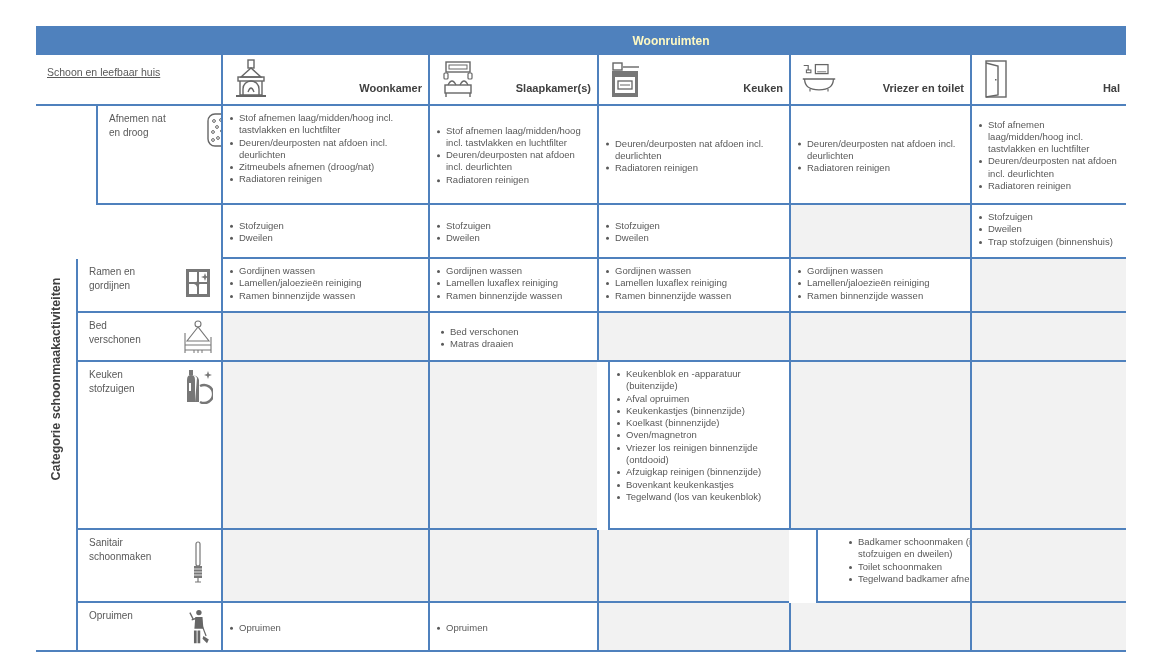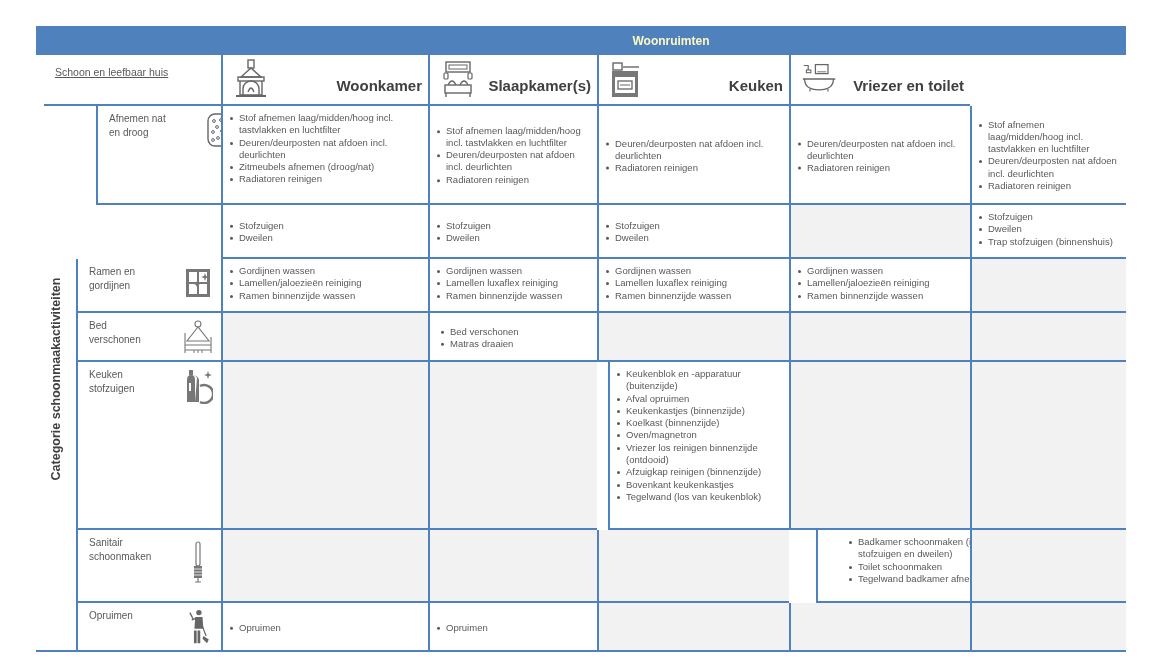--- a/index.html
+++ b/index.html
@@ -20,21 +20,21 @@
     border-bottom: 2px solid #4f81bd;
     background: #fff;
   }
   .hdr-cell.first { border-left: none; }
   .hdr-link {
     position: absolute; left: 11px; top: 11px; font-size: 10.5px;
     text-decoration: underline; color: #595959;
   }
   .hdr-icon { position: absolute; left: 10px; top: 4px; width: 36px; height: 40px; }
   .hdr-label {
-    position: absolute; right: 6px; bottom: 10px; font-size: 15px; font-weight: bold; color: #404040;
+    position: absolute; right: 6px; bottom: 10px; font-size: 11px; font-weight: bold; color: #404040;
   }
 
   .side-label-wrap {
     position: absolute; left: 0; top: 80px; width: 40px; height: 546px;
     border-bottom: 2px solid #4f81bd;
   }
   .side-label {
     position: absolute; left: 20px; top: 273px;
     transform: translate(-50%, -50%) rotate(-90deg);
     white-space: nowrap; font-weight: bold; font-size: 12.5px; color: #404040;
@@ -58,21 +58,21 @@
   }
   .vcenter { position: absolute; left: 0; right: 0; top: 50%; transform: translateY(-50%); }
 </style>
 </head>
 <body>
 
 <div class="tbl">
   <div class="title-bar">Woonruimten</div>
 
   <div class="hdr-row">
-    <div class="hdr-cell first" style="left:8px;width:185px;">
+    <div class="hdr-cell first" style="left:0;width:185px;">
       <span class="hdr-link">Schoon en leefbaar huis</span>
     </div>
     <div class="hdr-cell" style="left:185px;width:207px;">
       <svg class="hdr-icon" viewBox="0 0 36 40">
         <rect x="15" y="1" width="6" height="8" fill="none" stroke="#666" stroke-width="1.4"></rect>
         <path d="M8 18 L18 9 L28 18 Z" fill="none" stroke="#666" stroke-width="1.4"></path>
         <rect x="5" y="18" width="26" height="4" fill="none" stroke="#666" stroke-width="1.4"></rect>
         <path d="M7 22 V36 H29 V22" fill="none" stroke="#666" stroke-width="1.4"></path>
         <path d="M10 36 V30 A8 8 0 0 1 26 30 V36" fill="none" stroke="#666" stroke-width="1.4"></path>
         <path d="M15 33 Q18 25 21 33" fill="none" stroke="#666" stroke-width="1.3"></path>
@@ -107,20 +107,28 @@
       <svg class="hdr-icon" viewBox="0 0 40 40">
         <path d="M3 5 H8 V10" fill="none" stroke="#666" stroke-width="1.3"></path>
         <rect x="6" y="10" width="5" height="3" fill="none" stroke="#666" stroke-width="1.2"></rect>
         <rect x="16" y="4" width="14" height="10" fill="none" stroke="#666" stroke-width="1.4"></rect>
         <path d="M18 12 H28" stroke="#666" stroke-width="1"></path>
         <path d="M2 20 H38" stroke="#666" stroke-width="1.4"></path>
         <path d="M4 20 Q4 32 20 32 Q36 32 36 20" fill="none" stroke="#666" stroke-width="1.4"></path>
         <path d="M10 31 V34 M30 31 V34" stroke="#666" stroke-width="1.3"></path>
       </svg>
       <span class="hdr-label">Vriezer en toilet</span>
+    </div>
+    <div class="hdr-cell" style="left:934px;width:156px;">
+      <svg class="hdr-icon" viewBox="0 0 36 40">
+        <rect x="4" y="2" width="20" height="36" fill="none" stroke="#666" stroke-width="1.4"></rect>
+        <path d="M4 4 L16 7 V36 L4 38" fill="none" stroke="#666" stroke-width="1.4"></path>
+        <rect x="13" y="20" width="1.5" height="1.5" fill="#666"></rect>
+      </svg>
+      <span class="hdr-label">Hal</span>
     </div>
   </div>
 
   <div class="side-label-wrap">
     <span class="side-label">Categorie schoonmaakactiviteiten</span>
   </div>
 
   <div class="row" style="top:80px;height:99px;">
     <div class="cell" style="left:0;width:145px;margin-left:20px;">
       <span class="cat-name">Afnemen nat en droog</span>

